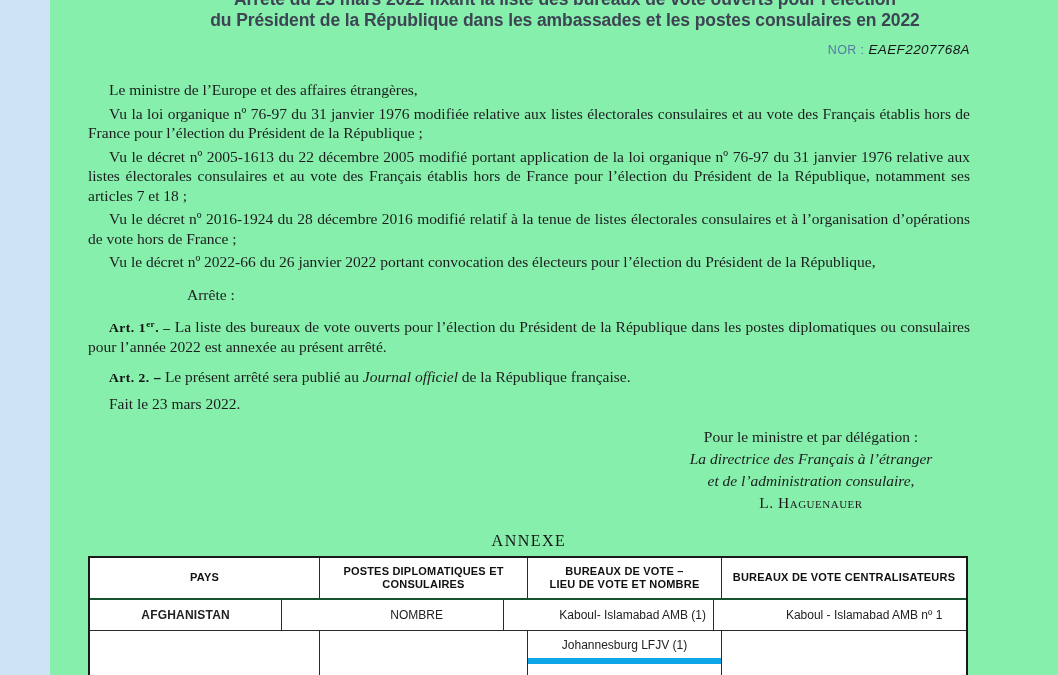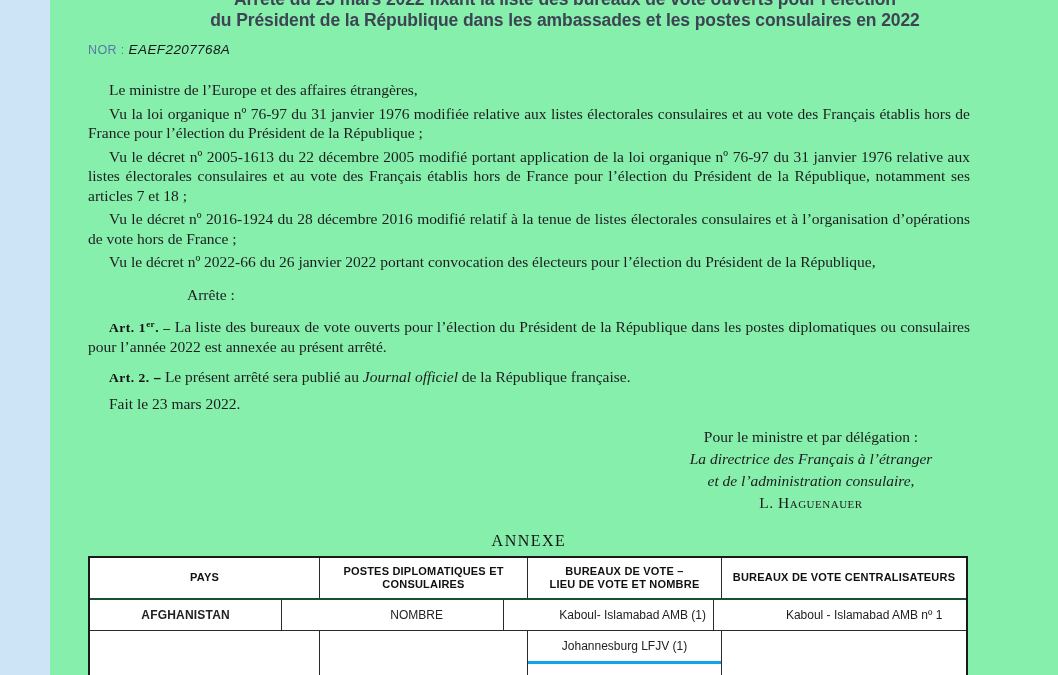--- a/index.html
+++ b/index.html
@@ -34,21 +34,21 @@
     font-family: "Liberation Sans", sans-serif;
     font-weight: bold;
     font-size: 17.5px;
     line-height: 21px;
     color: #3d4453;
     letter-spacing: -0.1px;
   }
 
   .nor {
     margin-top: 11px;
-    text-align: left;
+    text-align: right;
     font-family: "Liberation Sans", sans-serif;
     font-size: 12.5px;
     letter-spacing: 0.4px;
   }
   .nor-label { color: #587aa5; }
   .nor-value { color: #17171a; font-style: italic; font-size: 13.5px; }
 
   .body-p {
     margin-top: 4px;
     font-size: 15.5px;
@@ -133,21 +133,21 @@
   .country { font-weight: bold; letter-spacing: 0.2px; }
 
   .r2 { height: 90px; font-size: 12px; color: #222; }
   .stack { flex-direction: column; justify-content: flex-start; padding: 0; }
   .sub {
     width: 100%;
     height: 33px;
     display: flex;
     align-items: center;
     justify-content: center;
-    border-bottom: 3px solid #0ea5e9;
+    border-bottom: 6px solid #0ea5e9;
   }
   .sub2 { width: 100%; flex: 1; }
 </style>
 </head>
 <body>
 
 <div class="page">
   <div class="stripe"></div>
 
   <div class="content">

